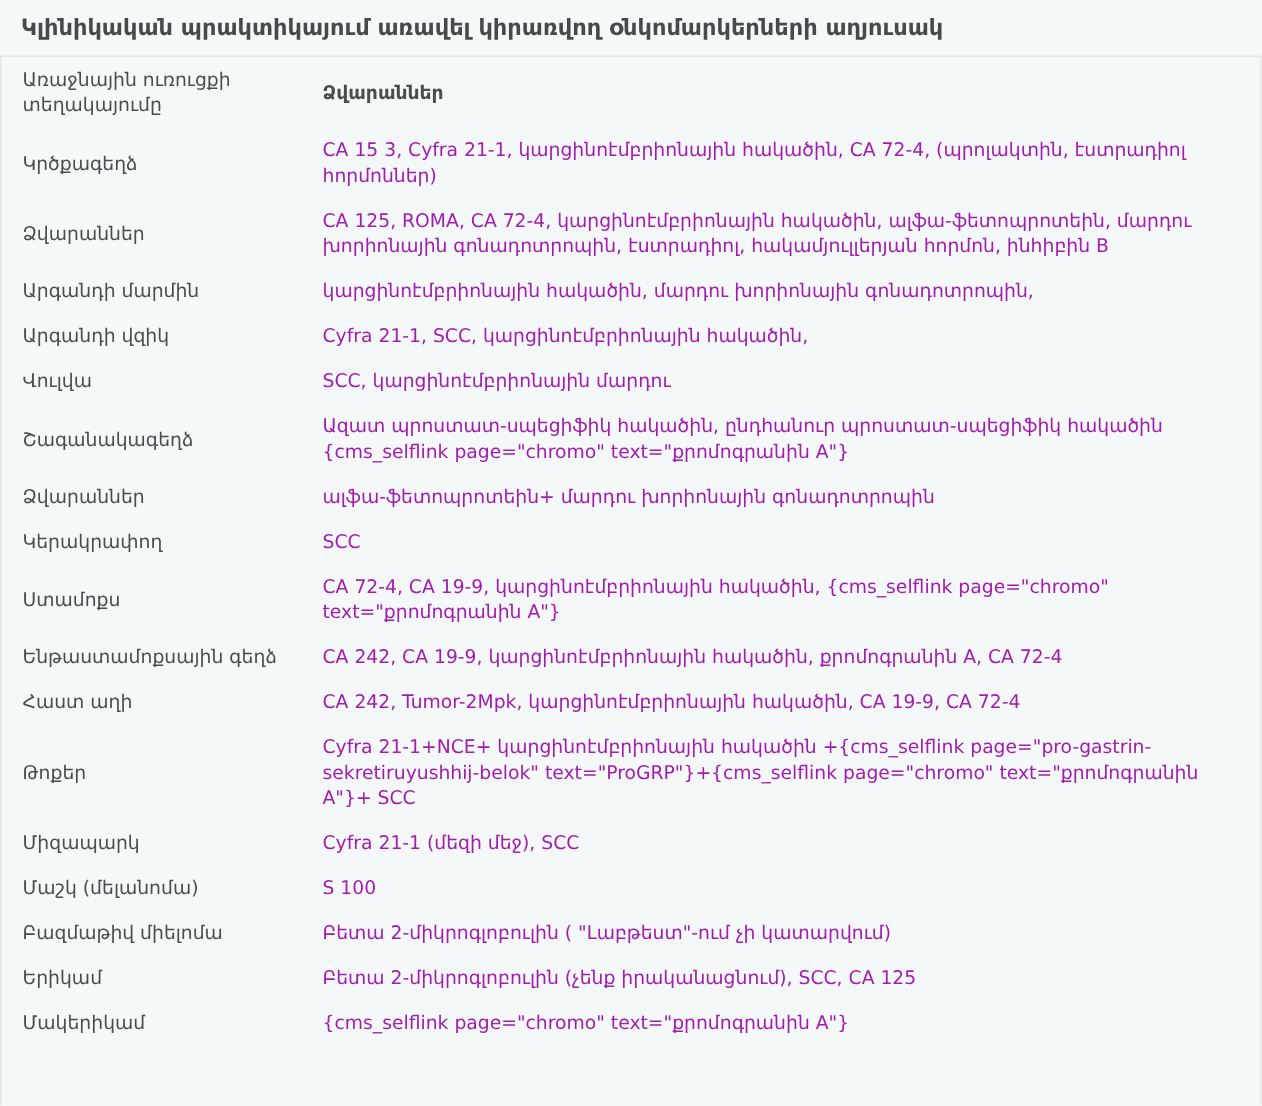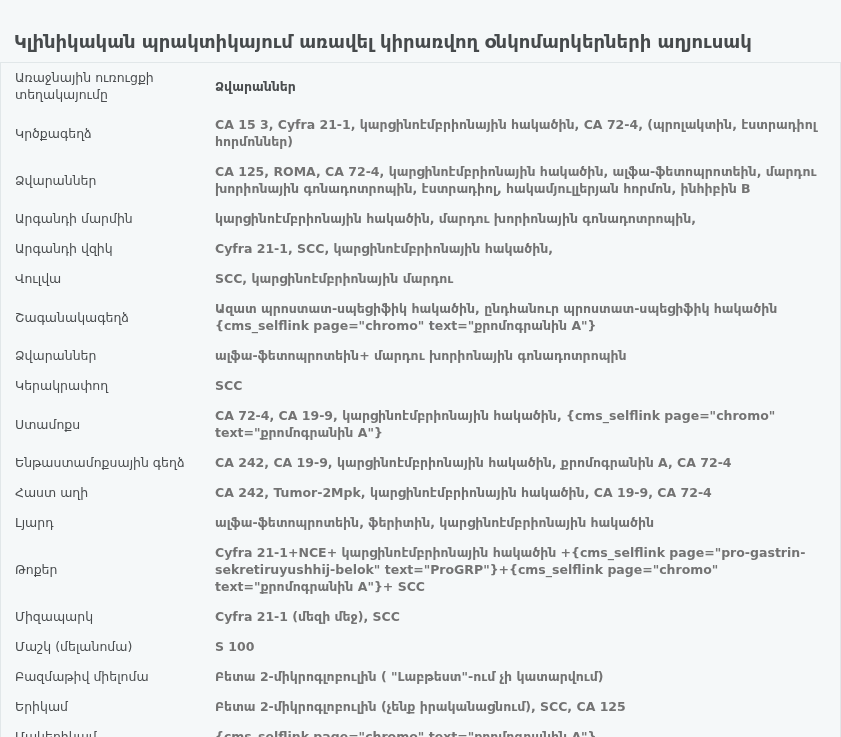--- a/index.html
+++ b/index.html
@@ -8,25 +8,24 @@
     overflow: hidden;
     background: #f5f8f9;
     font-family: "DejaVu Sans", sans-serif;
   }
   .page {
     width: 841px; height: 737px;
     display: flex; flex-direction: column;
   }
   .page-title {
     padding: 9px 14px 6px 14px;
-    font-size: 18px;
+    font-size: 15px;
     font-weight: bold;
     color: #464a4c;
     letter-spacing: 0;
-    margin-top: 22px;
   }
   .table-wrap {
     margin-top: 4px;
     flex: 1 1 auto;
     border: 1px solid #e1e7e9;
     border-bottom: none;
     overflow: hidden;
   }
   table.marker-table {
     width: 100%;
@@ -45,22 +44,22 @@
     font-weight: normal;
     color: #4a4d4f;
   }
   th.marker-h {
     font-weight: bold;
     color: #4a4d4f;
   }
   th { padding-top: 13px; padding-bottom: 13px; }
   td.marker-c {
     padding: 6px 12px 7px 0;
-    font-weight: bold;
-    color: #737373;
+    font-weight: normal;
+    color: #a21caf;
   }
 </style>
 </head>
 <body>
 
 <div class="page">
 
   <div class="page-title">Կլինիկական պրակտիկայում առավել կիրառվող օնկոմարկերների աղյուսակ</div>
 
   <div class="table-wrap">
@@ -124,24 +123,20 @@
   <tr>
     <td class="organ-c">Ենթաստամոքսային գեղձ</td>
     <td class="marker-c">CA 242, CA 19-9, կարցինոէմբրիոնային հակածին, քրոմոգրանին A, CA 72-4</td>
   </tr>
 
   <tr>
     <td class="organ-c">Հաստ աղի</td>
     <td class="marker-c">CA 242, Tumor-2Mpk, կարցինոէմբրիոնային հակածին, CA 19-9, CA 72-4</td>
   </tr>
 
-  <tr>
-    <td class="organ-c">Լյարդ</td>
-    <td class="marker-c">ալֆա-ֆետոպրոտեին, ֆերիտին, կարցինոէմբրիոնային հակածին</td>
-  </tr>
 
   <tr>
     <td class="organ-c">Թոքեր</td>
     <td class="marker-c">Cyfra 21-1+NCE+ կարցինոէմբրիոնային հակածին +{cms_selflink page="pro-gastrin-sekretiruyushhij-belok" text="ProGRP"}+{cms_selflink page="chromo" text="քրոմոգրանին A"}+ SCC</td>
   </tr>
 
 
   <tr>
     <td class="organ-c">Միզապարկ</td>
     <td class="marker-c">Cyfra 21-1 (մեզի մեջ), SCC</td>

